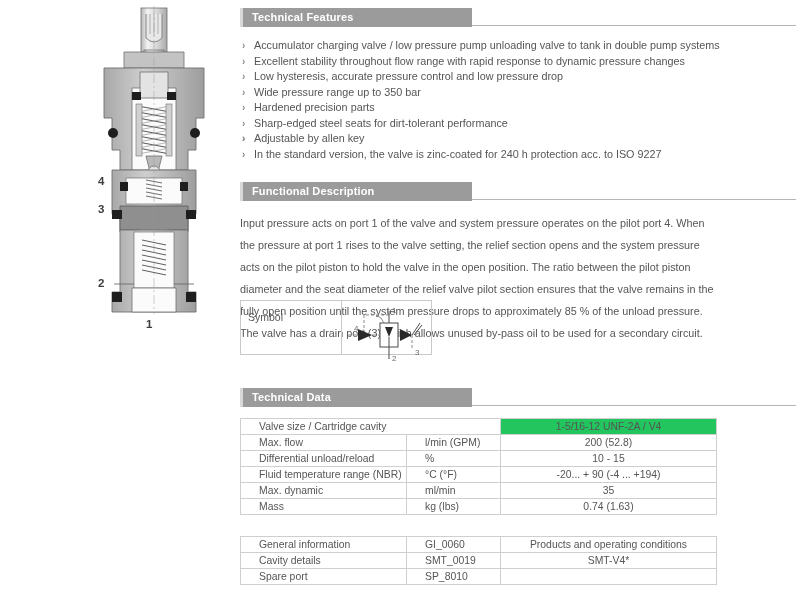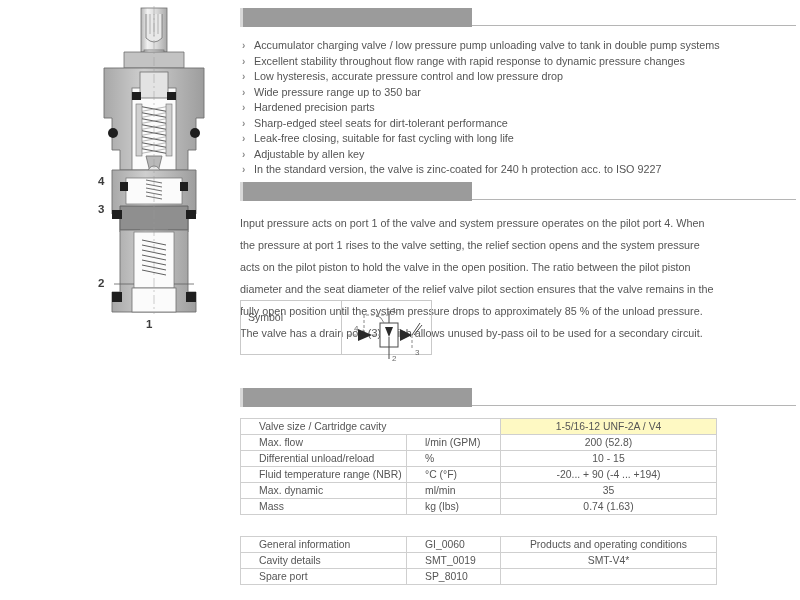--- a/index.html
+++ b/index.html
@@ -66,21 +66,20 @@
   }
   .section-head .bar-title {
     position: absolute;
     left: 12px;
     top: 3px;
     font-size: 11px;
     font-weight: bold;
     color: #ffffff;
     letter-spacing: 0.15px;
     white-space: nowrap;
-    margin-top: 20px;
   }
   .section-head .rule {
     position: absolute;
     left: 232px;
     right: 0;
     top: 17px;
     height: 1px;
     background: #b5b5b5;
   }
 
@@ -168,21 +167,21 @@
     font-weight: normal;
     text-align: left;
     vertical-align: middle;
     overflow: hidden;
     white-space: nowrap;
   }
   .data-table td.val, .data-table th.val {
     text-align: center;
     padding-left: 0;
   }
-  .shaded { background: #fef9c3; }
+  .shaded { background: #22c55e; }
   .col-name { width: 166px; }
   .col-unit { width: 94px; }
   .col-val  { width: 216px; }
 
   #technical-data-table { top: 418px; }
   #datasheet-table { top: 536px; }
 </style>
 </head>
 <body>
 
@@ -304,33 +303,32 @@
     <div class="feature-item">
       <span class="chev">›</span>
       <span>Hardened precision parts</span>
     </div>
     <div class="feature-item">
       <span class="chev">›</span>
       <span>Sharp-edged steel seats for dirt-tolerant performance</span>
     </div>
     <div class="feature-item">
       <span class="chev">›</span>
-      <span>Leak-free closing, suitable for fast cycling with long life</span>
     </div>
     <div class="feature-item">
       <span class="chev">›</span>
       <span>Adjustable by allen key</span>
     </div>
     <div class="feature-item">
       <span class="chev">›</span>
       <span>In the standard version, the valve is zinc-coated for 240 h protection acc. to ISO 9227</span>
     </div>
   </div>
 
-  <div class="section-head" style="position:absolute; left:4px; top:182px; width:556px;font-family:Liberation Serif, serif;">
+  <div class="section-head" style="position:absolute; left:4px; top:182px; width:556px;">
     <div class="bar"></div>
     <div class="bar-title">Functional Description</div>
     <div class="rule"></div>
   </div>
 
   <div id="functional-text">Input pressure acts on port 1 of the valve and system pressure operates on the pilot port 4. When the pressure at port 1 rises to the valve setting, the relief section opens and the system pressure acts on the pilot piston to hold the valve in the open position. The ratio between the pilot piston diameter and the seat diameter of the relief valve pilot section ensures that the valve remains in the fully open position until the system pressure drops to approximately 85 % of the unload pressure. The valve has a drain port (3) which allows unused by-pass oil to be used for a secondary circuit.</div>
 
   <div id="symbol-box">
     <div id="symbol-label-cell">
       <span class="lbl">Symbol</span>

